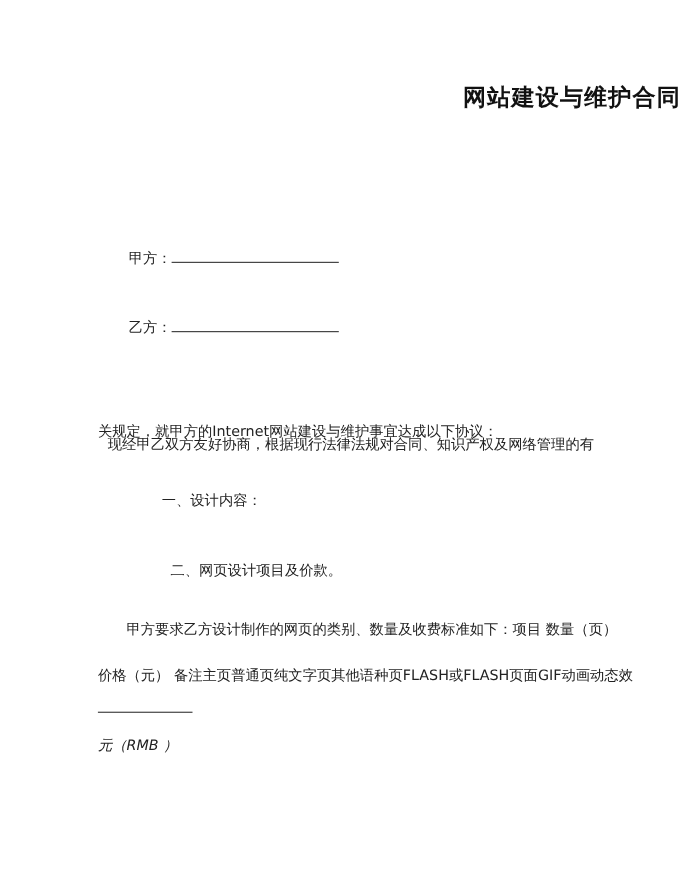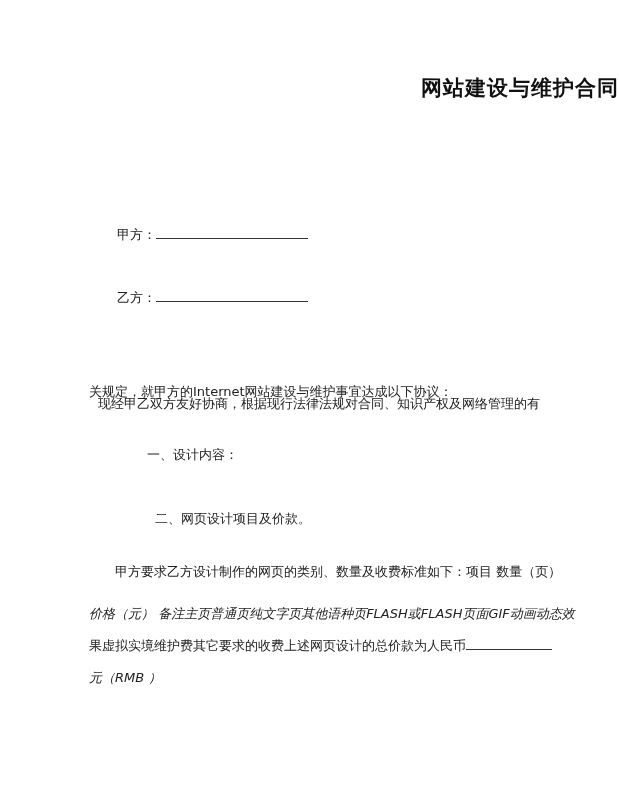--- a/index.html
+++ b/index.html
@@ -23,17 +23,17 @@
   <span>乙方：</span><span class="blank" style="width:152px;"></span>
 </div>
 
 <div class="line" style="left:98px; top:351px;margin-top:44px;">现经甲乙双方友好协商，根据现行法律法规对合同、知识产权及网络管理的有</div>
 <div class="line" style="left:89px; top:383px;text-align:right;">关规定，就甲方的Internet网站建设与维护事宜达成以下协议：</div>
 
 <div class="line" style="left:115px; top:446px;margin-left:32px;">一、设计内容：</div>
 <div class="line" style="left:115px; top:510px;margin-left:40px;">二、网页设计项目及价款。</div>
 
 <div class="line" style="left:115px; top:563px;">甲方要求乙方设计制作的网页的类别、数量及收费标准如下：项目 数量（页）</div>
-<div class="line" style="left:89px; top:605px;font-style:italic;">价格（元） 备注主页普通页纯文字页其他语种页FLASH或FLASH页面GIF动画动态效</div>
+<div class="line" style="left:89px; top:605px;">价格（元） 备注主页普通页纯文字页其他语种页FLASH或FLASH页面GIF动画动态效</div>
 <div class="line" style="left:89px; top:637px;">
-  <span>果虚拟实境维护费其它要求的收费上述网页设计的总价款为人民币</span><span class="blank" style="width:86px;"></span>
+  <span class="blank" style="width:86px;"></span>
 </div>
 <div class="line" style="left:89px; top:669px;font-style:italic;">元（RMB ）</div>
 
 </body></html>

